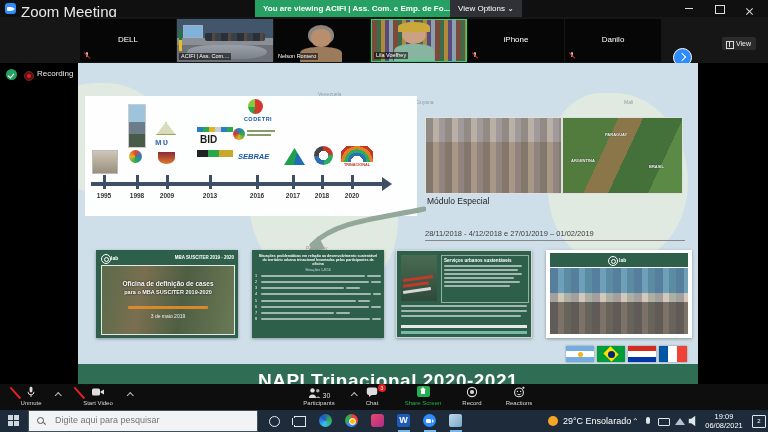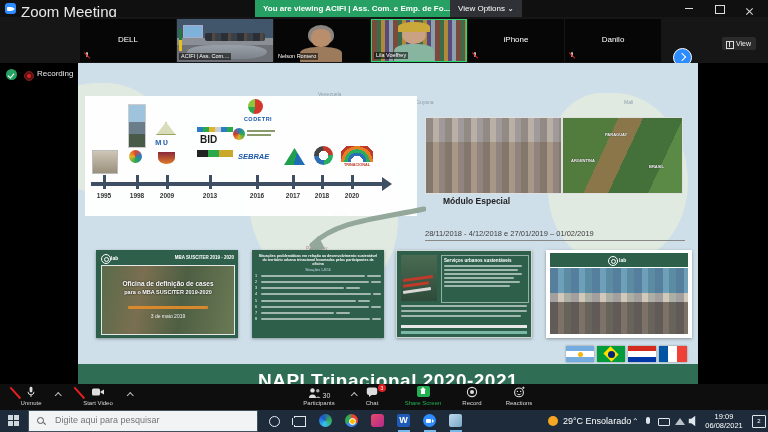--- a/index.html
+++ b/index.html
@@ -49,21 +49,21 @@
   .maplabel{position:absolute;font-size:5px;color:#90a0ab;}
   .slidetitle{position:absolute;left:10px;top:4px;width:598px;height:22px;background:#2f6e54;border:1px solid #49826a;
               color:#fff;font-weight:bold;font-size:12px;text-align:center;line-height:22px;letter-spacing:.2px;}
   .tlpanel{position:absolute;left:7px;top:33px;width:332px;height:120px;background:rgba(255,255,255,.95);}
   .tlarrow{position:absolute;left:6px;top:86px;width:292px;height:4px;background:#3e4f63;}
   .tlarrow:after{content:"";position:absolute;right:-9px;top:-5px;border-left:10px solid #3e4f63;border-top:7px solid transparent;border-bottom:7px solid transparent;}
   .tick{position:absolute;top:79px;width:3px;height:14px;background:#3e4f63;}
   .year{position:absolute;top:96px;width:28px;margin-left:-14px;text-align:center;font-size:6.5px;font-weight:bold;color:#333;}
   .rphoto{position:absolute;top:54px;height:75px;border:1px solid #e0e0e0;}
   .riverlbl{position:absolute;color:#fff;font-size:4px;font-weight:bold;text-shadow:0 0 1px #000;}
-  .modhead{position:absolute;left:365px;top:133px;font-size:8.5px;font-weight:bold;color:#222;}
+  .modhead{position:absolute;left:349px;top:133px;font-size:8.5px;font-weight:normal;color:#222;}
   .modbody{position:absolute;left:347px;top:143px;width:258px;font-size:7.5px;color:#3c3c3c;line-height:9px;text-align:justify;}
   .moddates{position:absolute;left:347px;top:166px;width:260px;font-size:7.5px;color:#3c3c3c;border-bottom:1px solid #888;padding-bottom:2px;}
   .panel{position:absolute;top:187px;height:88px;background:#2d5f4b;box-shadow:0 1px 3px rgba(0,0,0,.35);}
   .labdot{position:absolute;width:8px;height:8px;border-radius:50%;border:1.2px solid #fff;}
   .labdot:after{content:"";position:absolute;left:2px;top:2px;width:3px;height:3px;border-radius:50%;border:1px solid #fff;}
   .labword{position:absolute;color:#fff;font-size:5px;font-weight:bold;}
   .blur{background:rgba(255,255,255,.55);height:2px;border-radius:1px;}
   .p2row{display:flex;align-items:center;gap:2px;margin:2.2px 3px 0 3px;}
   .p2num{color:#fff;font-size:3.8px;width:4px;flex:0 0 4px;}
   .flag{position:absolute;top:283px;width:28px;height:16px;box-shadow:0 0 2px rgba(0,0,0,.4);}

